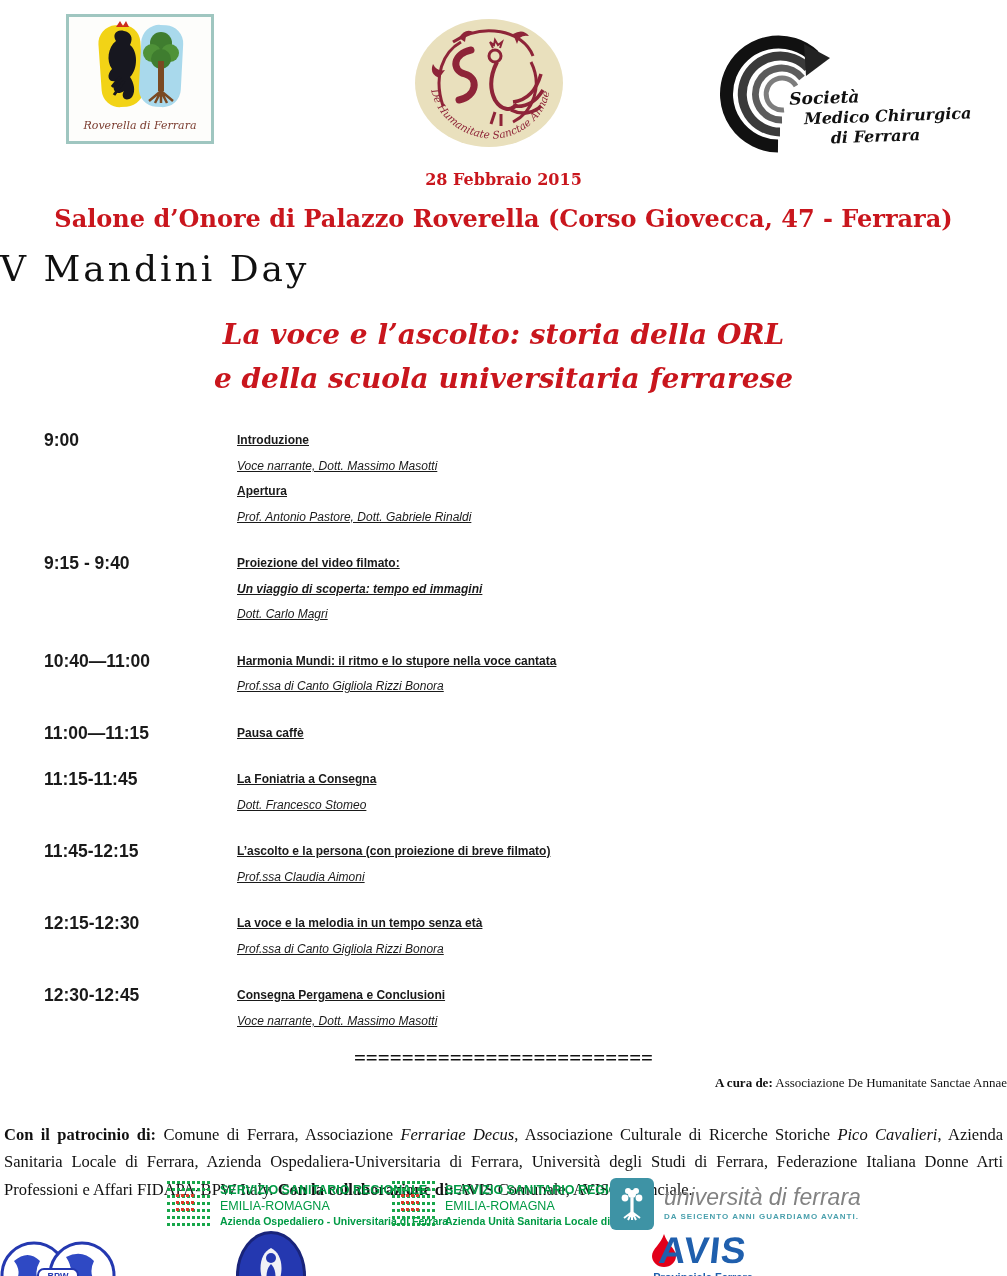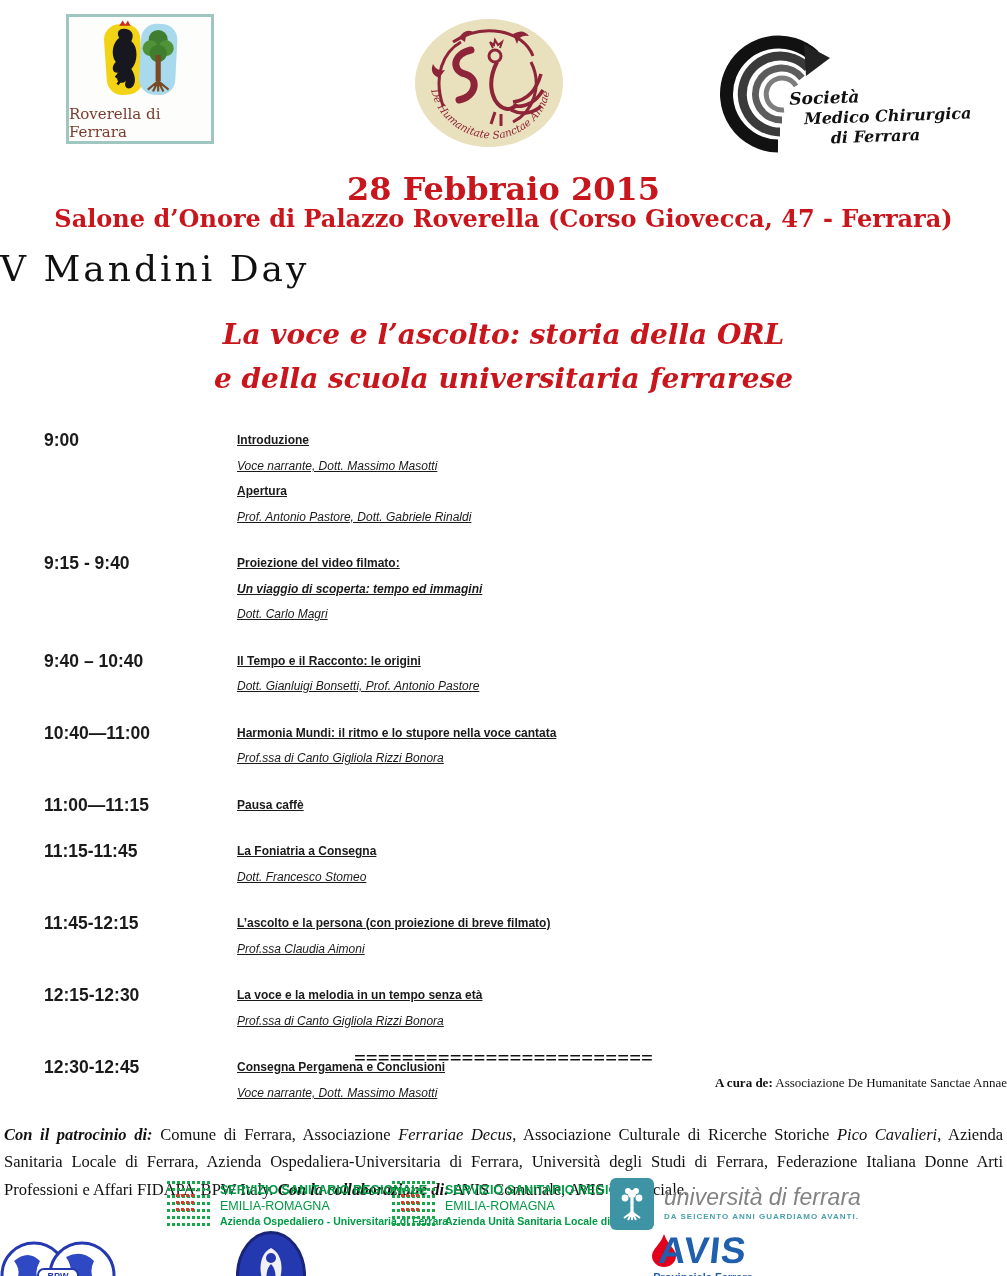--- a/index.html
+++ b/index.html
@@ -9,40 +9,40 @@
     font-family:"Liberation Sans", sans-serif; color:#1a1a1a;
   }
 
   
   .logo-roverella {
     position:absolute; left:66px; top:14px; width:148px; height:130px;
     background:#fdfdfb; border:3px solid #9fc6c0; box-sizing:border-box;
     display:flex; flex-direction:column; align-items:center; justify-content:flex-start;
   }
   .logo-roverella .caption {
-    font-family:"DejaVu Serif", serif; 
-    font-size:15px; color:#7a3b2e; margin-top:-2px;
+    font-family:"DejaVu Serif", serif; font-style:italic;
+    font-size:11px; color:#7a3b2e; margin-top:-2px;
   }
   .logo-humanitate { position:absolute; left:413px; top:16px; width:152px; height:134px; }
   .logo-smc { position:absolute; left:718px; top:34px; width:230px; height:124px; }
   .smc-text {
     position:absolute; left:72px; top:52px; width:160px;
     font-family:"DejaVu Serif", serif; font-style:italic; font-weight:bold;
     color:#111; line-height:1.25; transform:rotate(-2deg);
   }
   .smc-text .l1 { font-size:17px; }
   .smc-text .l2 { font-size:16px; padding-left:14px; white-space:nowrap; }
   .smc-text .l3 { font-size:16px; padding-left:40px; }
 
   
   .date-line, .venue-line {
     position:absolute; left:0; width:100%; text-align:center;
     font-family:"DejaVu Serif", serif; font-weight:bold; color:#c9161d;
   }
-  .date-line  { top:170px; font-size:32px; }
+  .date-line  { top:170px; font-size:16px; }
   .venue-line { top:204px; font-size:24px; }
   .event-title {
     position:absolute; left:0; top:248px; width:100%; text-align:left;
     font-family:"DejaVu Serif", serif; font-weight:normal; color:#101010;
     font-size:36px; letter-spacing:3px;
   }
   .subtitle {
     position:absolute; left:0; width:100%; text-align:center;
     font-family:"DejaVu Serif", serif; font-style:italic; font-weight:bold;
     color:#c9161d; font-size:28px;
@@ -69,21 +69,21 @@
   .curator {
     position:absolute; left:0; top:1075px; width:100%; text-align:right;
     font-family:"Liberation Serif", serif; font-size:13px; color:#111;
   }
   .curator b { font-weight:bold; }
   .patronage {
     position:absolute; left:4px; top:1104px; width:999px;
     font-family:"Liberation Serif", serif; font-size:16.5px; line-height:27.5px;
     text-align:justify; color:#111;
   }
-  .patronage b { font-weight:bold;font-style:italic; }
+  .patronage b { font-weight:bold; }
   .patronage i { font-style:italic; }
 
   
   .ssr-block { position:absolute; top:1178px; display:flex; align-items:flex-start; }
   .ssr-block.b1 { left:165px; }
   .ssr-block.b2 { left:390px; }
   .ssr-dots {
     width:46px; height:50px; margin-right:9px; position:relative;
     background-image: radial-gradient(circle, #17a64a 1.5px, transparent 1.7px);
     background-size: 5px 7px; background-position:1px 1px;
@@ -201,27 +201,20 @@
       </div>
       <div class="sch-row">
         <div class="sch-time">9:15 - 9:40</div>
         <div class="sch-desc">
           <div class="sch-line b">Proiezione del video filmato:</div>
           <div class="sch-line bi">Un viaggio di scoperta: tempo ed immagini</div>
           <div class="sch-line i">Dott. Carlo Magri</div>
         </div>
       </div>
       <div class="sch-row">
-        <div class="sch-time">9:40 – 10:40</div>
-        <div class="sch-desc">
-          <div class="sch-line b">Il Tempo e il Racconto: le origini</div>
-          <div class="sch-line i">Dott. Gianluigi Bonsetti, Prof. Antonio Pastore</div>
-        </div>
-      </div>
-      <div class="sch-row">
         <div class="sch-time">10:40—11:00</div>
         <div class="sch-desc">
           <div class="sch-line b">Harmonia Mundi: il ritmo e lo stupore nella voce cantata</div>
           <div class="sch-line i">Prof.ssa di Canto Gigliola Rizzi Bonora</div>
         </div>
       </div>
       <div class="sch-row">
         <div class="sch-time">11:00—11:15</div>
         <div class="sch-desc">
           <div class="sch-line b">Pausa caffè</div>

